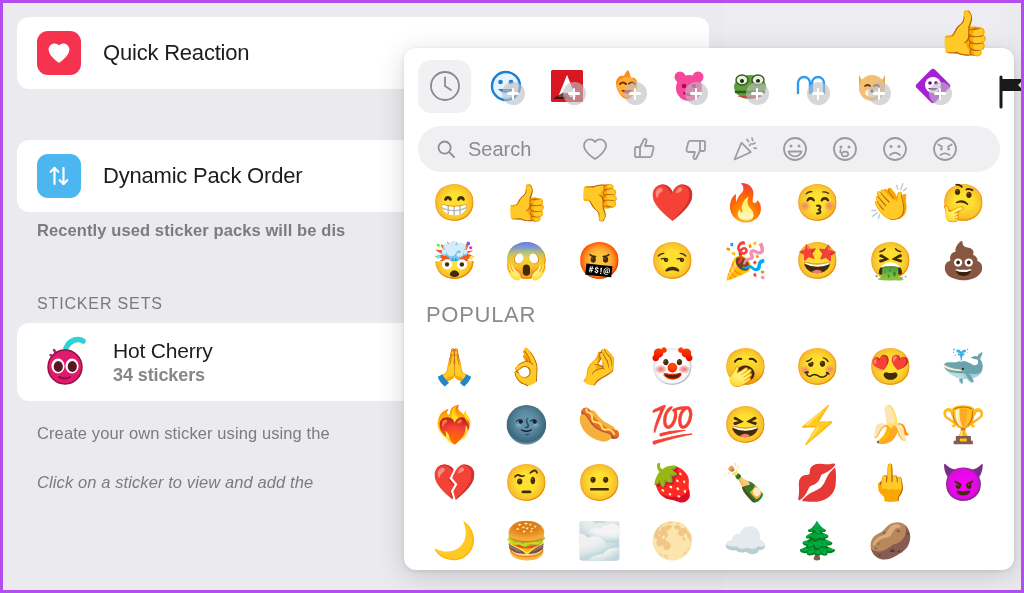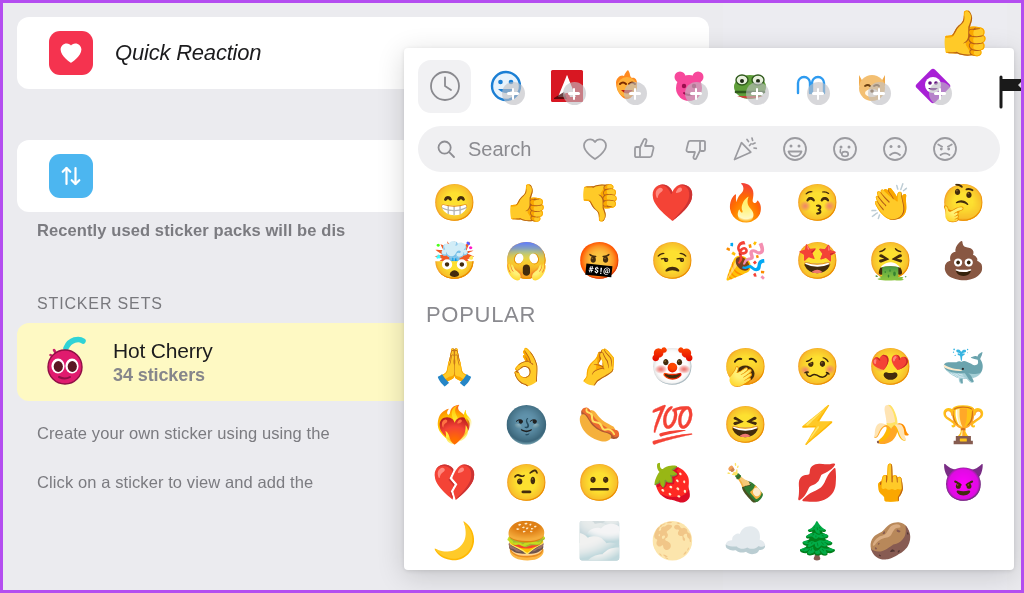--- a/index.html
+++ b/index.html
@@ -28,22 +28,21 @@
     position: relative;
     padding: 0 0 0 0;
     height: 100%;
   }
   .card {
     background: #ffffff;
     border-radius: 12px;
     margin: 0 14px;
     display: flex;
     align-items: center;
-    padding: 14px 18px 14px 32px;
-    font-style: italic;
+    padding: 14px 18px 14px 20px;
   }
   .card-icon {
     width: 44px; height: 44px;
     border-radius: 11px;
     flex: 0 0 44px;
     display: flex; align-items: center; justify-content: center;
     margin-right: 22px;
   }
   .card-icon svg { display: block; }
   .card-label {
@@ -68,46 +67,46 @@
     left: 34px; top: 292px;
     font-size: 16px;
     color: #78787d;
     letter-spacing: 0.85px;
   }
   .row-sticker-set {
     position: absolute;
     top: 320px; left: 0; right: 0;
   }
   .set-card {
-    background: #fef9c3;
+    background: #ffffff;
     border-radius: 12px;
     margin: 0 14px;
     display: flex;
     align-items: center;
     padding: 10px 18px 10px 20px;
   }
   .set-icon {
     width: 58px; height: 58px;
     flex: 0 0 58px;
     margin-right: 18px;
     display: flex; align-items: center; justify-content: center;
   }
   .set-texts { display: flex; flex-direction: column; gap: 2px; }
   .set-name { font-size: 21px; color: #1c1c1e; letter-spacing: -0.2px; }
   .set-count { font-size: 18px; color: #86868b; letter-spacing: -0.1px; font-weight: bold; }
   .hint-create { top: 421px; }
-  .hint-click { top: 470px; }
+  .hint-click { top: 470px; font-style: italic; }
 
   
   #emoji-popover {
     position: absolute;
     left: 401px; top: 45px;
     width: 610px; height: 522px;
     background: #ffffff;
-    border-radius: 4px;
+    border-radius: 12px;
     box-shadow: 0 6px 28px rgba(0,0,0,0.16), 0 1px 4px rgba(0,0,0,0.10);
     overflow: hidden;
   }
   #pack-tabs {
     position: relative;
     height: 76px;
     display: flex;
     align-items: center;
     padding: 0 10px 0 14px;
     gap: 8px;
@@ -243,20 +242,21 @@
         <div class="card-icon" style="background:#4cb6f0;">
           <svg width="26" height="26" viewBox="0 0 26 26" aria-hidden="true">
             <g stroke="#ffffff" stroke-width="2.2" stroke-linecap="round" stroke-linejoin="round" fill="none">
               <path d="M8.5 21V5"></path>
                 <path d="M4.7 8.8L8.5 5l3.8 3.8"></path>
               <path d="M17.5 5v16"></path>
                 <path d="M21.3 17.2L17.5 21l-3.8-3.8"></path>
             </g>
           </svg>
         </div>
+        <div class="card-label">Dynamic Pack Order</div>
       </div>
 
       <div class="hint hint-dynamic">Recently used sticker packs will be dis</div>
 
       <div class="section-title">STICKER SETS</div>
 
       <div class="row-sticker-set">
         <div class="set-card">
           <div class="set-icon">
             <svg width="54" height="54" viewBox="0 0 54 54" aria-hidden="true">

